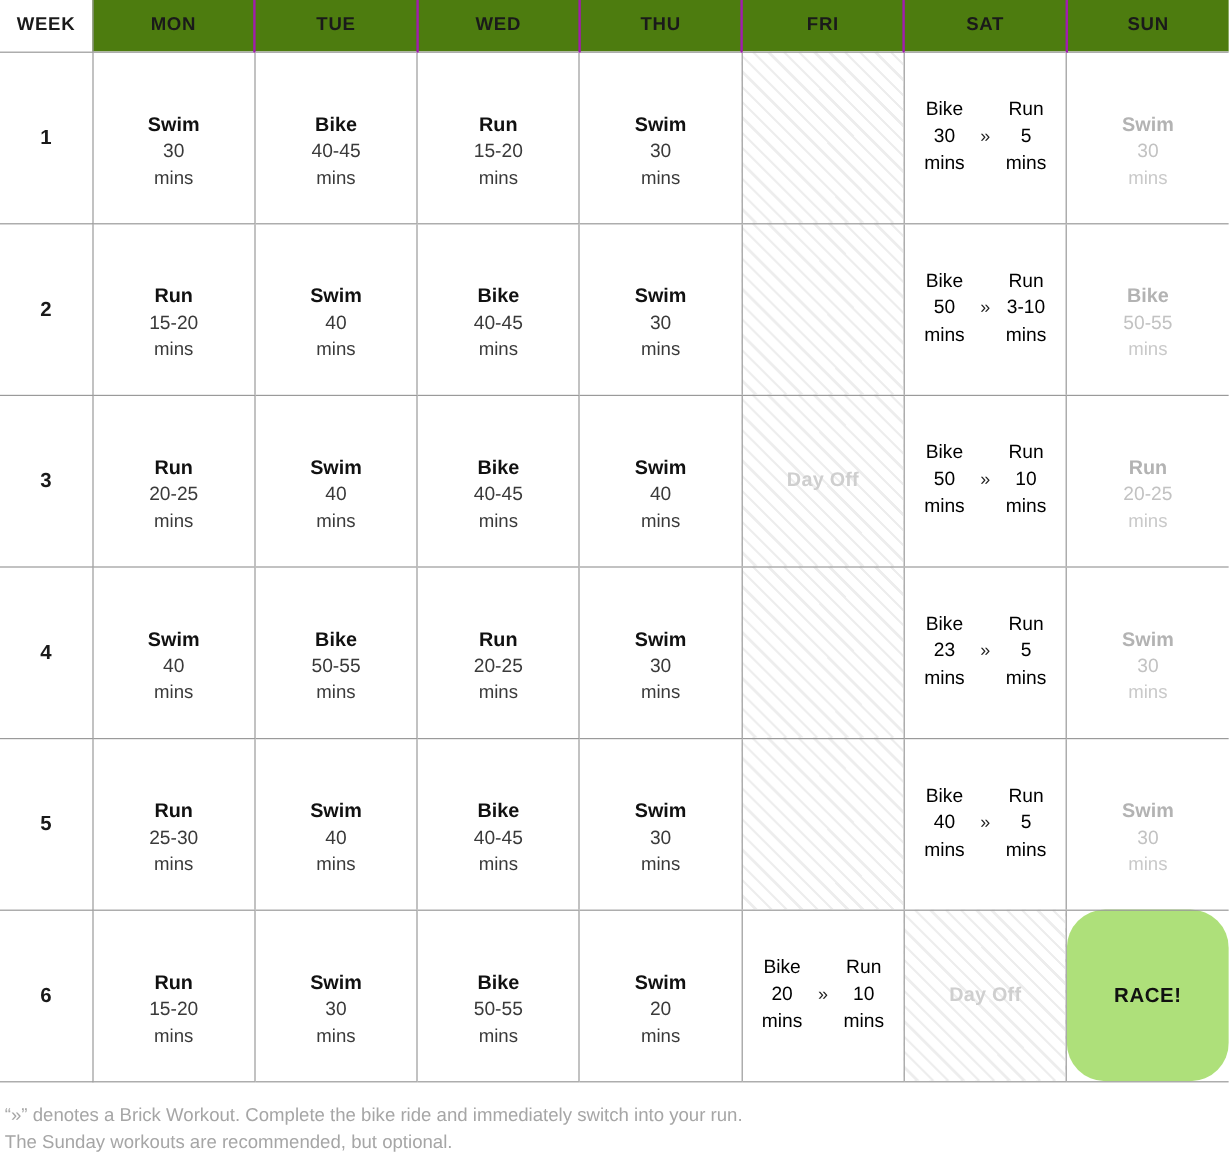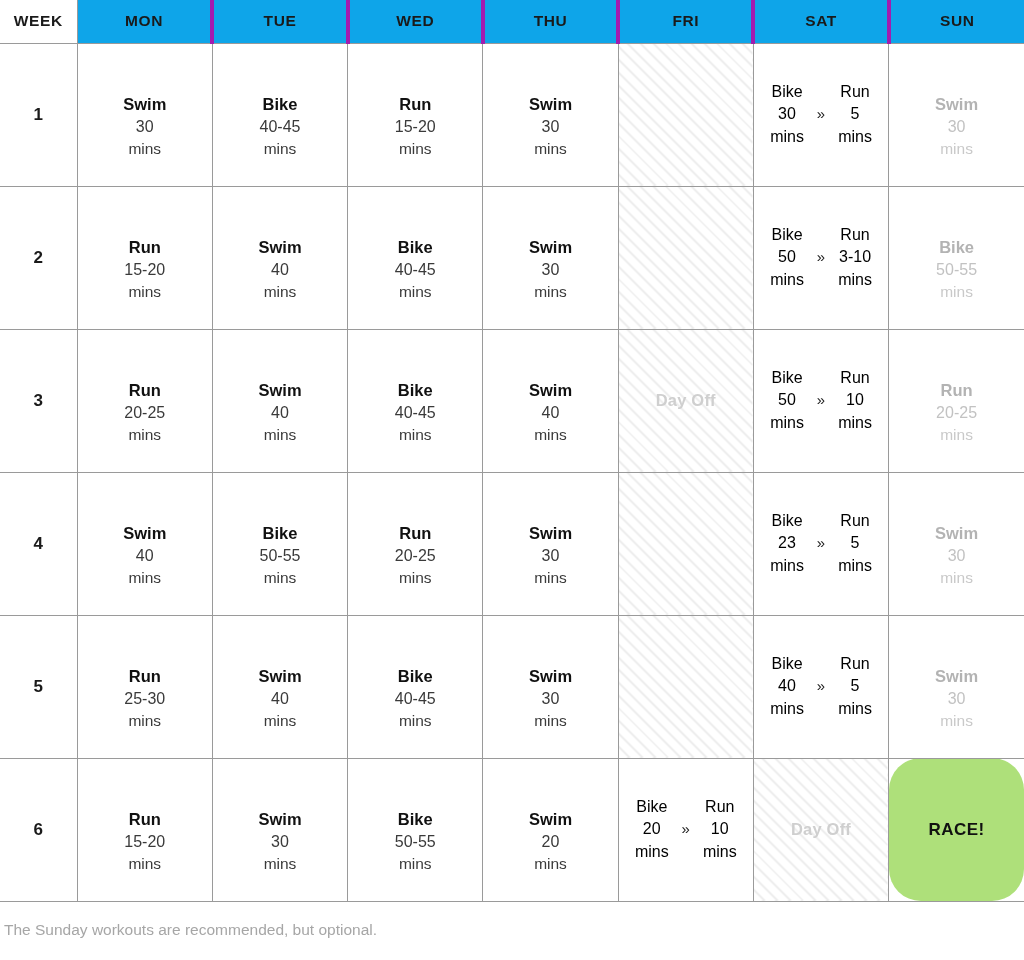--- a/index.html
+++ b/index.html
@@ -32,28 +32,28 @@
   
   thead th {
     height: 43px;
     font-size: 15.5px;
     font-weight: bold;
     letter-spacing: 0.6px;
     color: #1a1a1a;
     text-align: center;
     vertical-align: middle;
     border-bottom: 1px solid #9a9a9a;
-    background: #0ea5e9;
+    background: #4d7c0f;
   }
   thead th.week-head {
     background: #ffffff;
     border-right: 1px solid #9a9a9a;
   }
   thead th.day-head + th.day-head {
-    border-left: 4px solid #a21caf;
+    border-left: 2px solid #a21caf;
   }
 
   
   tbody td {
     height: 143px;
     border-bottom: 1px solid #9a9a9a;
     border-left: 1px solid #9a9a9a;
     vertical-align: middle;
     text-align: center;
     background: #ffffff;
@@ -539,16 +539,17 @@
               </div>
             </div>
           </td>
           <td class="hatched"><span class="dayoff-label">Day Off</span></td>
           <td class="last-col race"><span class="race-label">RACE!</span></td>
         </tr>
       </tbody>
   </table>
 
   <div class="footnote">
+    <span class="line">“»” denotes a Brick Workout. Complete the bike ride and immediately switch into your run.</span>
     <span class="line">The Sunday workouts are recommended, but optional.</span>
   </div>
 
 </div>
 
 </body></html>

